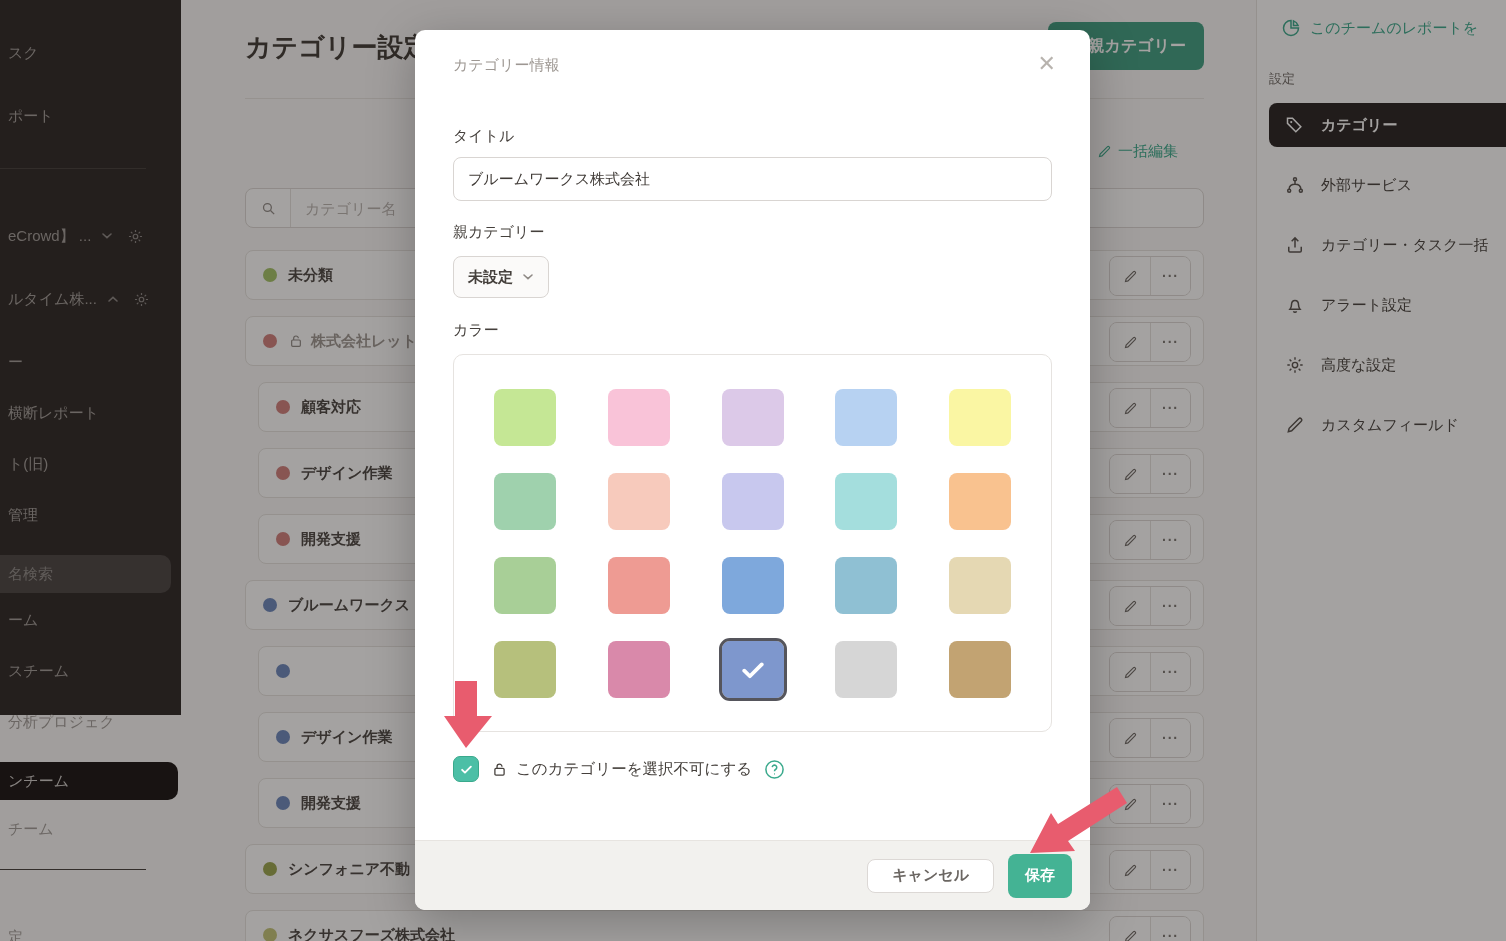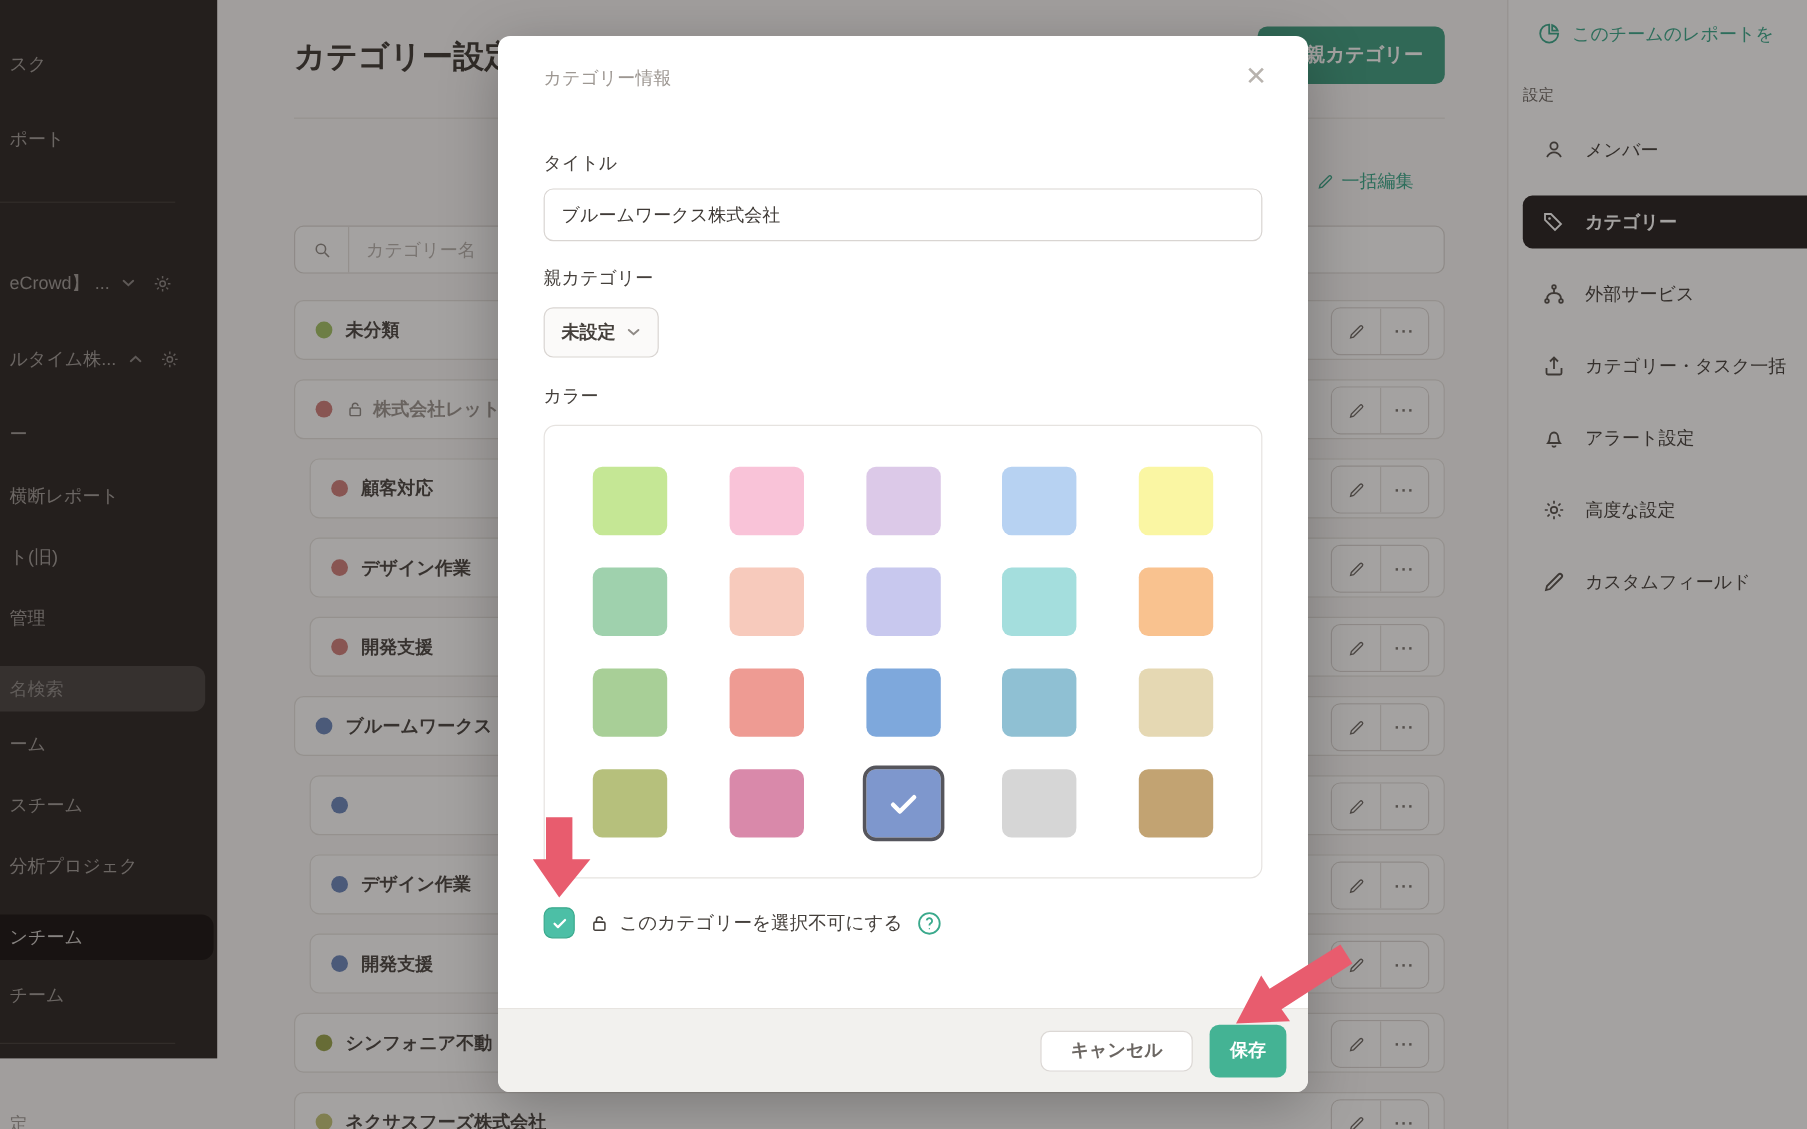--- a/index.html
+++ b/index.html
@@ -1,21 +1,21 @@
 <!DOCTYPE html>
 <html><head>
 <meta charset="utf-8">
 <style>
   html,body{margin:0;padding:0;width:1506px;height:941px;overflow:hidden;
     font-family:"Liberation Sans","DejaVu Sans",sans-serif;background:#faf9f8;}
   .screen{position:relative;width:1506px;height:941px;overflow:hidden;}
   [data-interactable="true"]{cursor:pointer;}
 
   
-  .left-sb{position:absolute;left:0;top:0;width:181px;height:882px;background:#2b2624;z-index:10;}
+  .left-sb{position:absolute;left:0;top:0;width:181px;height:715px;background:#2b2624;z-index:10;}
   .lwrap{padding-top:42px;}
   .litem{position:relative;height:22px;margin-bottom:29px;color:#a09b98;font-size:15px;
     display:flex;align-items:center;padding-left:8px;}
   .litem.spaced{margin-bottom:41px;}
   .litem.divider{height:1px;background:#413c39;padding:0;margin:10px 0 56px 0;width:146px;}
   .llabel{white-space:nowrap;overflow:hidden;max-width:104px;}
   .lchev{display:none;margin-left:10px;color:#8b8684;}
   .lchev svg{width:12px;height:8px;display:block;}
   .litem.chevron_down .lchev{display:inline-block;}
   .litem.chevron_up .lchev{display:inline-block;transform:rotate(180deg);}
@@ -409,29 +409,20 @@
     <a class="report-link" data-interactable="true">
       <svg viewBox="0 0 24 24" fill="none" stroke="#3aa98c" stroke-width="1.8">
           <path d="M12 3a9 9 0 109 9h-9V3z"></path>
           <path d="M15 3.5A9 9 0 0120.5 9H15V3.5z"></path>
         </svg>
       <span data-interactable="false">このチームのレポートを</span>
     </a>
     <div class="rs-section" data-interactable="false">設定</div>
     <div class="rs-items">
 
-    <div class="rs-item" data-interactable="true">
-          <span class="rs-ic" data-interactable="false">
-            <svg viewBox="0 0 24 24" fill="none" stroke="currentColor" stroke-width="1.8">
-              <circle cx="12" cy="8" r="3.6"></circle>
-              <path d="M5 19c1.8-3.2 4.2-4.6 7-4.6s5.2 1.4 7 4.6"></path>
-            </svg>
-          </span>
-          <span data-interactable="false">メンバー</span>
-        </div>
         <div class="rs-item active" data-interactable="true">
           <span class="rs-ic" data-interactable="false">
             <svg viewBox="0 0 24 24" fill="none" stroke="currentColor" stroke-width="1.8">
               <path d="M3 10V4h6l10 10-6 6L3 10z"></path>
               <circle cx="7.5" cy="8.5" r="1.3" fill="currentColor" stroke="none"></circle>
             </svg>
           </span>
           <span data-interactable="false">カテゴリー</span>
         </div>
         <div class="rs-item" data-interactable="true">

